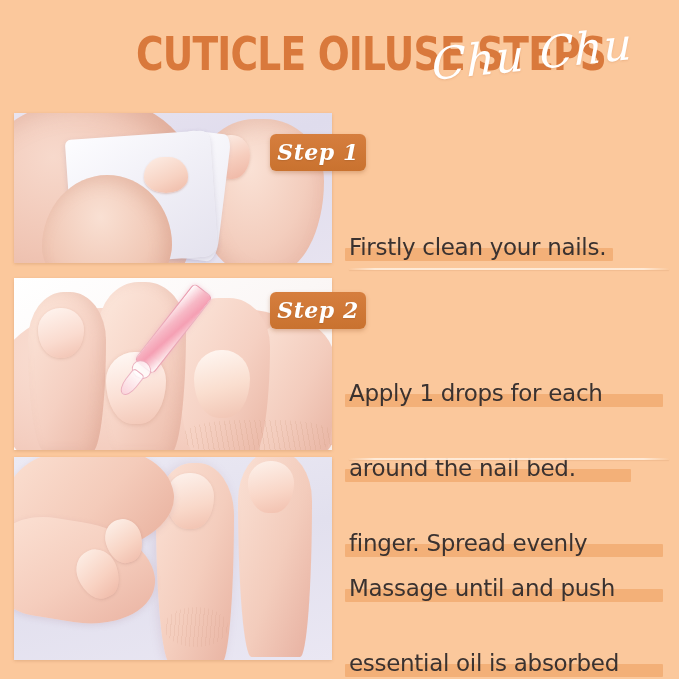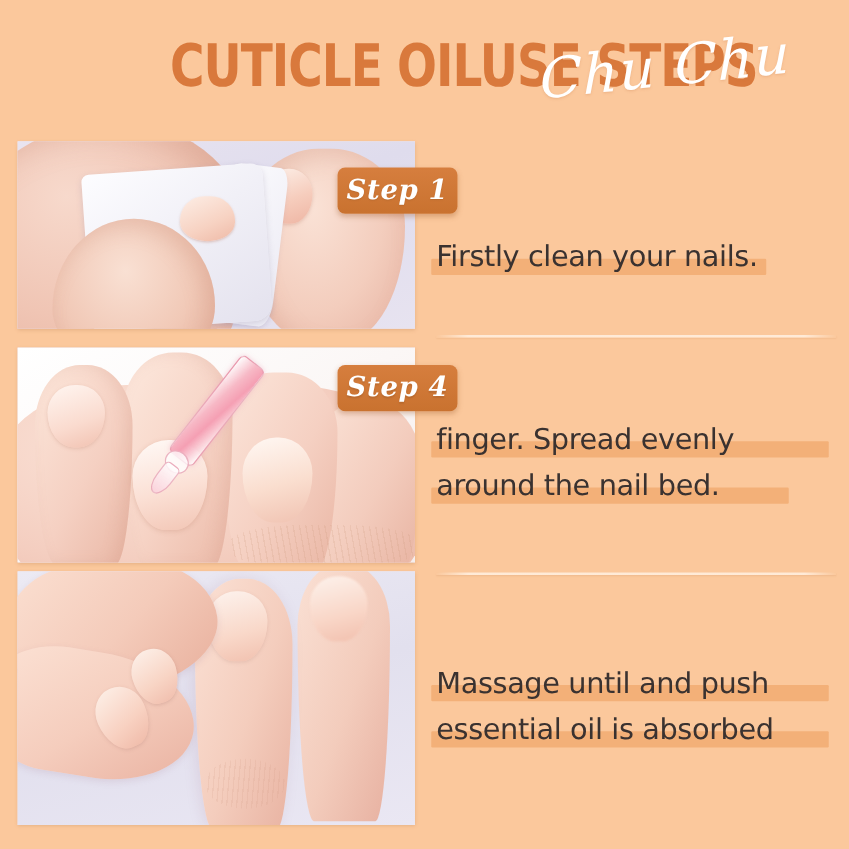--- a/index.html
+++ b/index.html
@@ -359,20 +359,21 @@
   }
   .tline .txt {
     position: relative;
     display: block;
     font-family: "DejaVu Sans", sans-serif;
     font-size: 23px;
     line-height: 32px;
     color: #3a3230;
     white-space: nowrap;
     letter-spacing: -0.3px;
+    margin-top: 41px;
   }
 
   
   .divider {
     position: absolute;
     left: 349px;
     width: 320px;
     height: 2px;
     background: linear-gradient(90deg, rgba(255,255,255,0) 0%, rgba(255,236,218,0.95) 8%, rgba(255,236,218,0.95) 92%, rgba(255,255,255,0) 100%);
     box-shadow: 0 1px 1px rgba(200,140,90,0.18);
@@ -436,39 +437,43 @@
       <div class="p3-fB"></div>
       <div class="p3-nailA"></div>
       <div class="p3-nailB"></div>
     </div>
   </div>
 
   <div class="step-badge" id="badge-1">
     <span class="badge-label">Step 1</span>
   </div>
   <div class="step-badge" id="badge-2">
-    <span class="badge-label">Step 4</span>
+    <span class="badge-label">Step 2</span>
   </div>
 
   <div class="step-text" id="text-1">
     <div class="tline">
       <span class="hl" style="width:268px"></span>
       <span class="txt">Firstly clean your nails.</span>
     </div>
   </div>
 
   <div class="step-text" id="text-2">
     <div class="tline">
       <span class="hl" style="width:318px"></span>
-      <span class="txt">finger. Spread evenly</span>
+      <span class="txt">Apply 1 drops for each</span>
     </div>
     <div class="tline">
       <span class="hl" style="width:286px"></span>
       <span class="txt">around the nail bed.</span>
     </div>
+    <div class="tline">
+      <span class="hl" style="width:318px"></span>
+      <span class="txt">finger. Spread evenly</span>
+    </div>
   </div>
 
   <div class="step-text" id="text-3">
     <div class="tline">
       <span class="hl" style="width:318px"></span>
       <span class="txt">Massage until and push</span>
     </div>
     <div class="tline">
       <span class="hl" style="width:318px"></span>
       <span class="txt">essential oil is absorbed</span>

